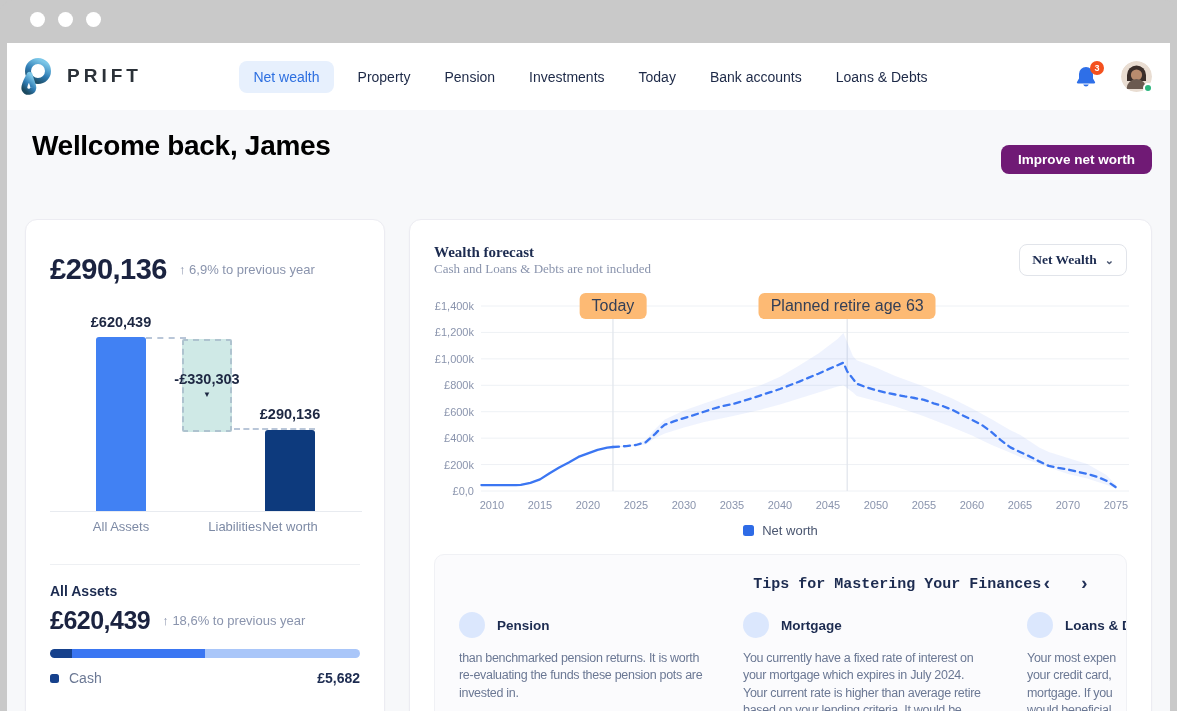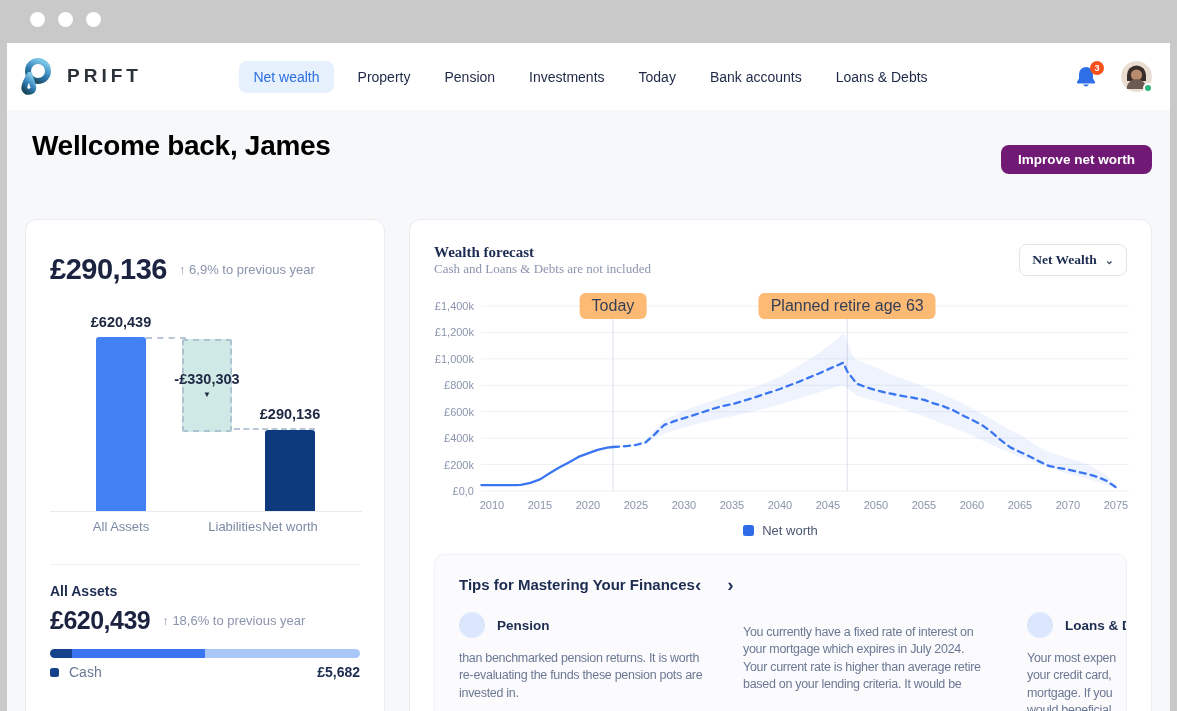--- a/index.html
+++ b/index.html
@@ -46,40 +46,40 @@
   .wf-label { position:absolute; transform:translateX(-50%); font-size:14.5px; font-weight:600; color:#1d2742; white-space:nowrap; }
   .wf-caret { position:absolute; transform:translateX(-50%); font-size:8px; color:#1d2742; }
   .wf-axis { position:absolute; left:0; right:0; top:197px; height:1px; background:#e8ebf0; }
   .wf-cat { position:absolute; top:205px; transform:translateX(-50%); font-size:13px; color:#7d8aa5; white-space:nowrap; }
   .wf-dash { position:absolute; height:0; border-top:2px dashed #b9c6d8; }
 
   .divider { height:1px; background:#eef0f3; margin:20px 0 18px; }
   .assets-title { font-size:14px; font-weight:700; color:#1c2b50; }
   .assets-bar { display:flex; height:9px; border-radius:5px; overflow:hidden; margin-top:14px; }
   .assets-bar div { height:100%; }
-  .legend-rows { margin-top:2px; }
+  .legend-rows { margin-top:8px; }
   .legend-row { display:flex; align-items:center; height:24px; }
   .legend-marker { width:9px; height:9px; border-radius:2.5px; margin-right:10px; flex:none; }
   .legend-label { font-size:14px; color:#6b7894; flex:1; }
   .legend-value { font-size:14px; font-weight:600; color:#1c2b50; }
 
   
   .forecast-head { display:flex; justify-content:space-between; align-items:flex-start;font-family:Liberation Serif, serif; }
   .forecast-sub { font-size:13px; color:#8a94ad; }
   .dropdown { display:flex; align-items:center; gap:8px; border:1px solid #e1e4ea; border-radius:8px; background:#fff; padding:7px 12px; font-size:13.5px; font-weight:600; color:#1c2b50; cursor:pointer; }
   .dropdown .chev { font-size:11px; color:#4a5670; line-height:6px; }
   .chart-wrap { position:relative; margin-top:16px; width:695px; height:222px; }
   .chart-badge { position:absolute; top:0; transform:translateX(-50%); background:#fdba74; border-radius:6px; padding:4px 12px; font-size:16px; font-weight:500; color:#333f57; white-space:nowrap; }
   .chart-legend { display:flex; align-items:center; justify-content:center; gap:8px; margin-top:8px; }
   .chart-legend .legend-marker { margin-right:0; width:11px; height:11px; }
   .chart-legend span { font-size:13px; color:#4a5670; }
 
   
   .tips { margin-top:16px; background:#fbfbfd; border:1px solid #f0f1f5; border-radius:10px; padding:20px 24px; height:230px; overflow:hidden; }
-  .tips-head { display:flex; justify-content:flex-start; align-items:center; }
+  .tips-head { display:flex; justify-content:flex-end; align-items:center;font-family:Liberation Mono, monospace; }
   .tips-title { font-size:15px; font-weight:700; color:#1c2b50; }
   .tips-arrows { display:flex; gap:26px; margin-right:12px; }
   .tips-arrow { font-size:19px; font-weight:700; color:#25335a; cursor:pointer; line-height:1; }
   .tips-cols { display:flex; gap:24px; margin-top:18px; width:900px; }
   .tip { width:260px; flex:none; }
   .tip-head { display:flex; align-items:center; gap:12px; }
   .tip-icon { width:26px; height:26px; border-radius:50%; background:#dbe7fd; flex:none; }
   .tip-name { font-size:13.5px; font-weight:700; color:#1c2b50; white-space:nowrap; }
   .tip-body { margin-top:12px; font-size:12.5px; letter-spacing:-0.3px; color:#6b7894; line-height:1.38; }
   .tip-body div { white-space:nowrap; overflow:hidden; }
@@ -256,20 +256,24 @@
                 <div class="tip-icon"></div>
                 <div class="tip-name">Pension</div>
               </div>
               <div class="tip-body">
                 <div>than benchmarked pension returns. It is worth</div>
                 <div>re-evaluating the funds these pension pots are</div>
                 <div>invested in.</div>
               </div>
             </div>
             <div class="tip">
+              <div class="tip-head">
+                <div class="tip-icon"></div>
+                <div class="tip-name">Mortgage</div>
+              </div>
               <div class="tip-body">
                 <div>You currently have a fixed rate of interest on</div>
                 <div>your mortgage which expires in July 2024.</div>
                 <div>Your current rate is higher than average retire</div>
                 <div>based on your lending criteria. It would be</div>
               </div>
             </div>
             <div class="tip">
               <div class="tip-head">
                 <div class="tip-icon"></div>

